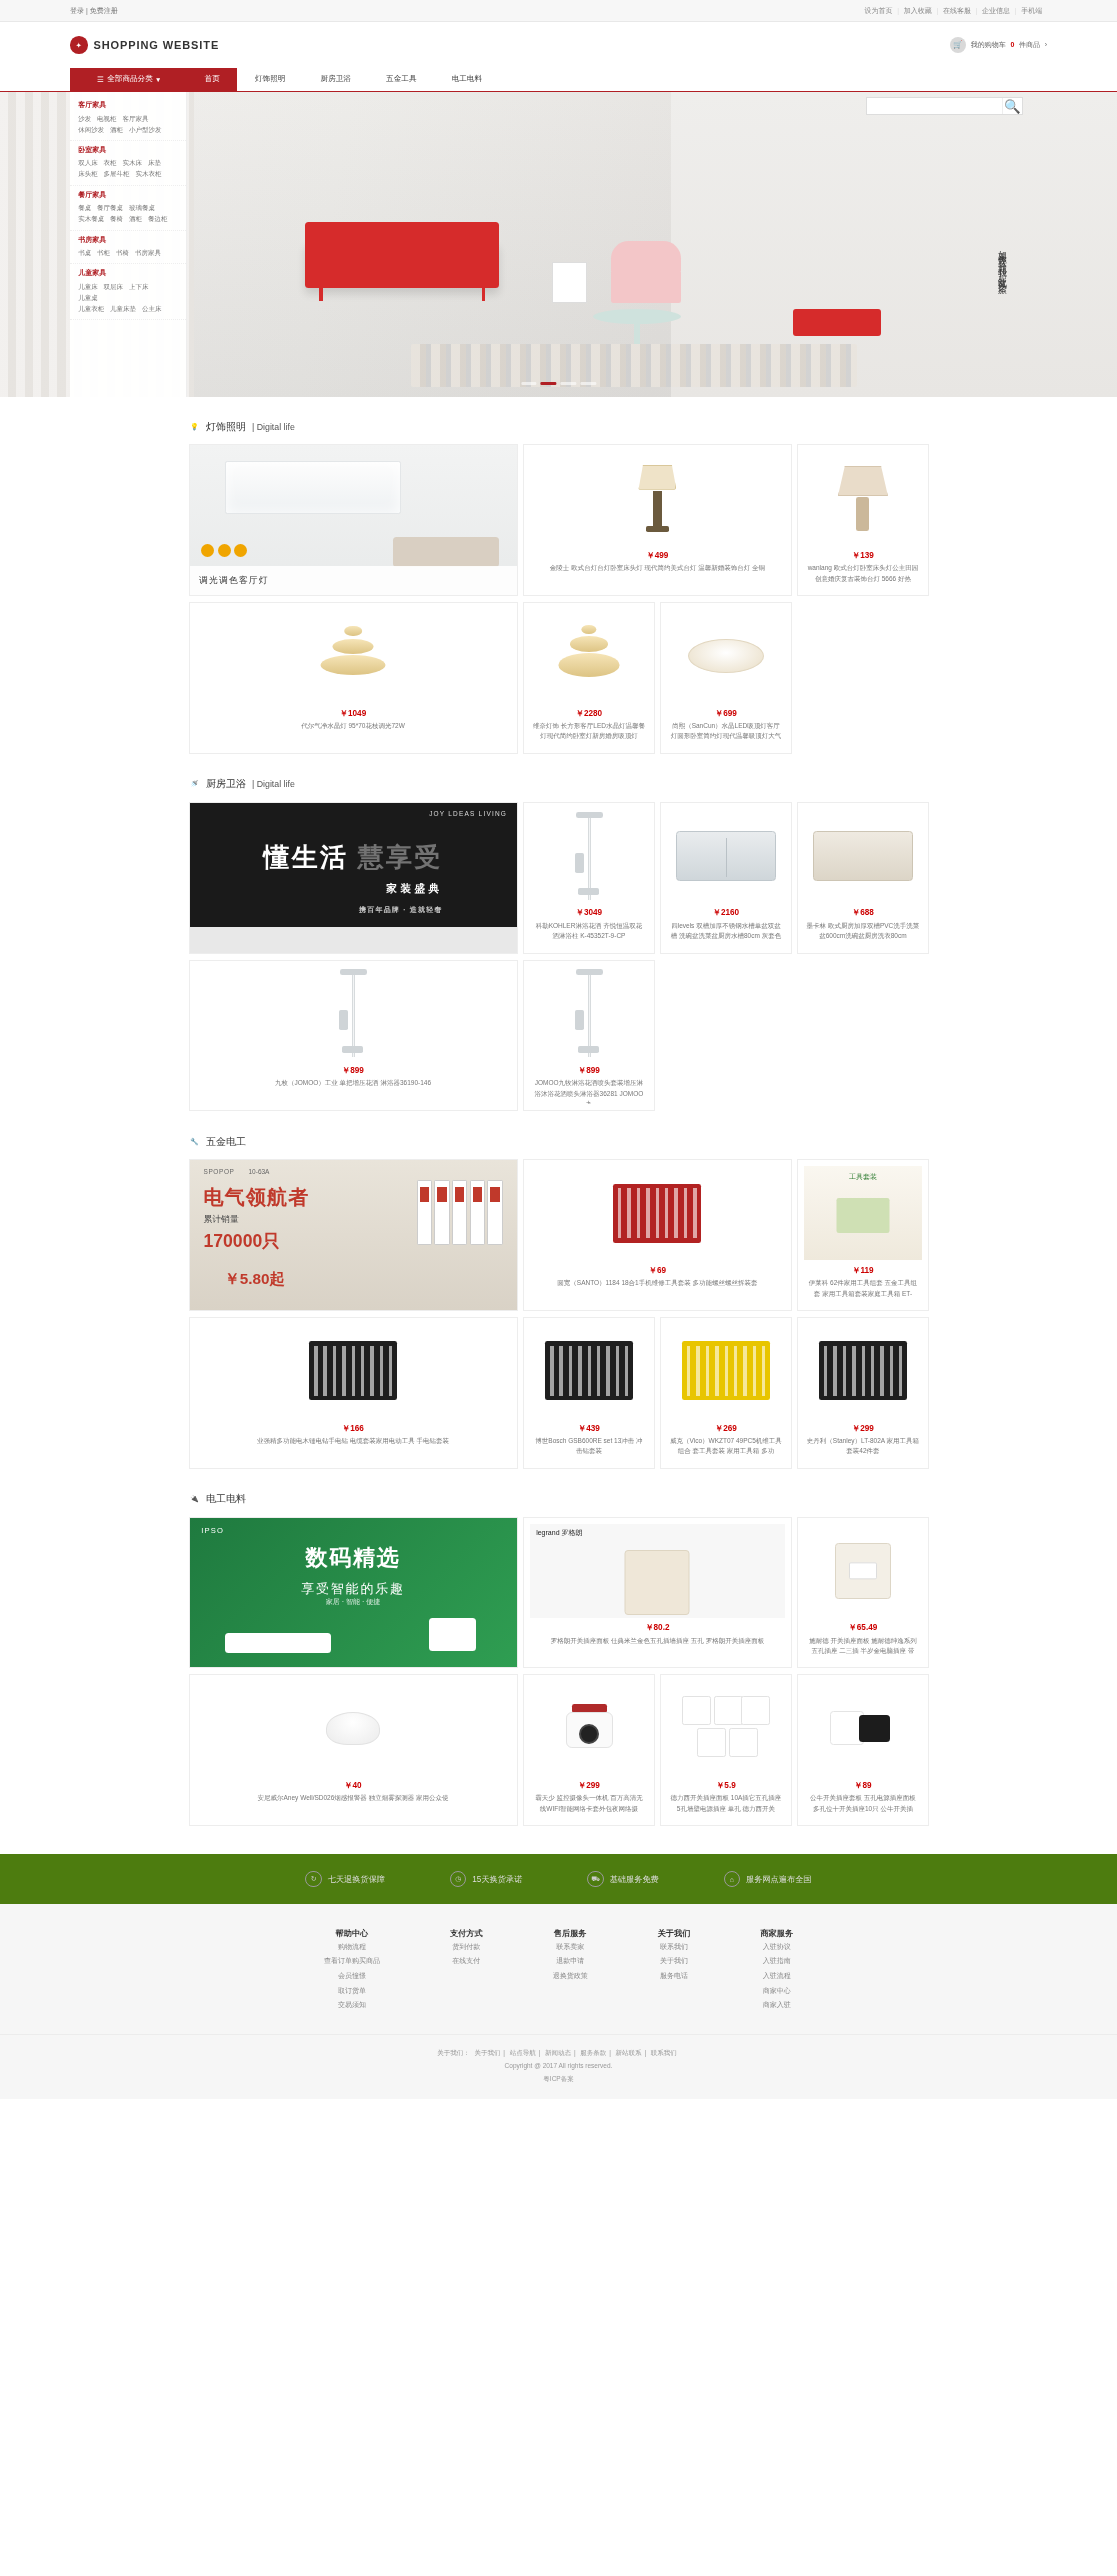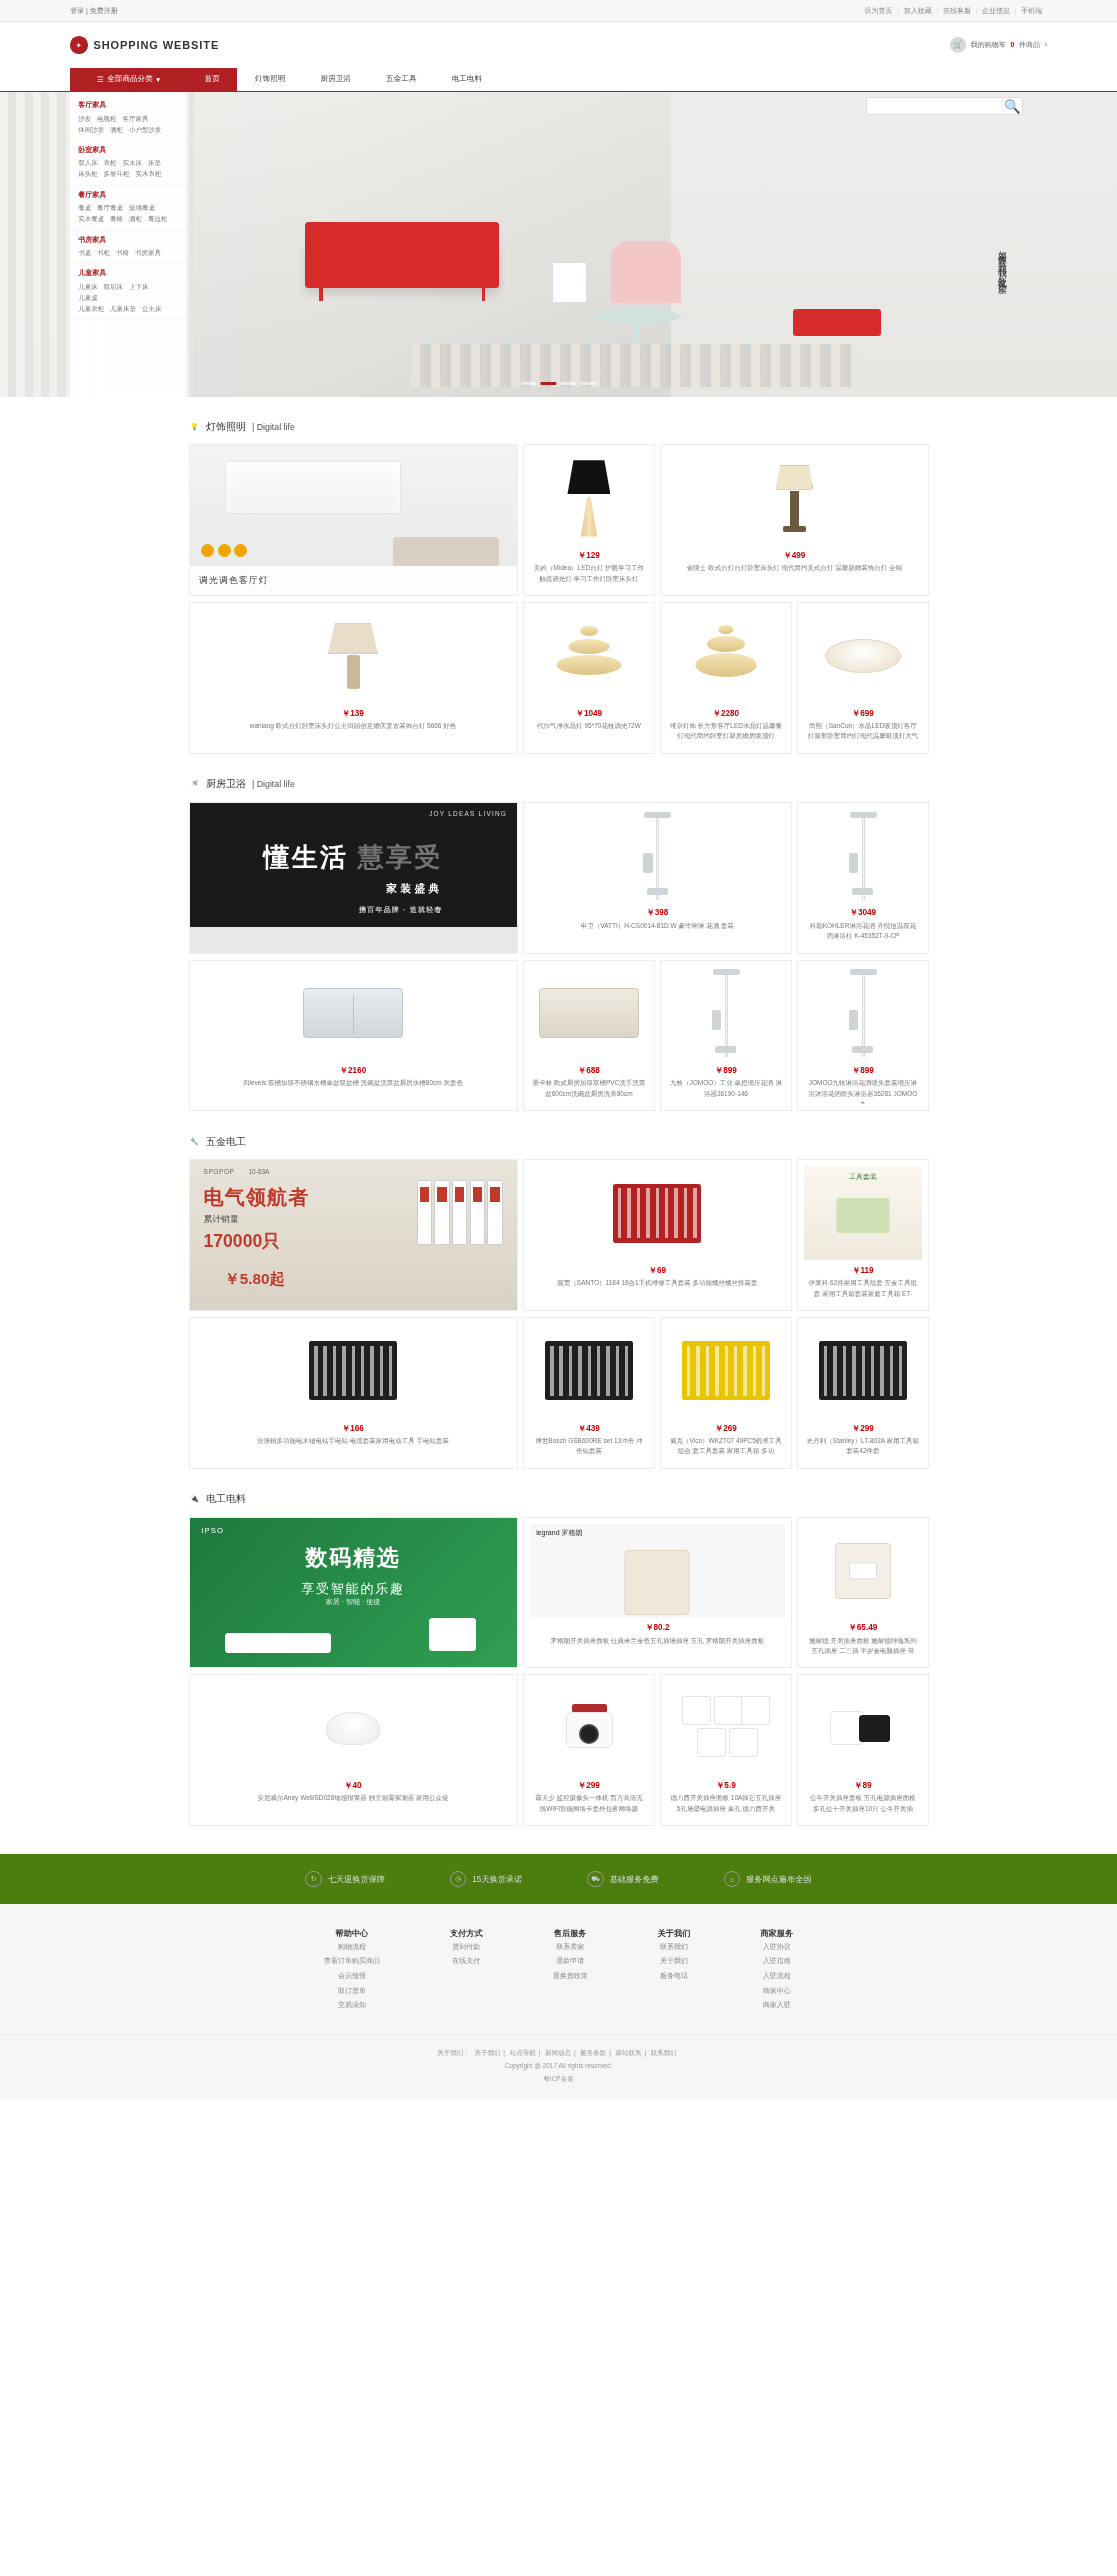--- a/index.html
+++ b/index.html
@@ -495,32 +495,20 @@
             <div class="sofa"></div>
             <div class="badges">
                 <i></i>
                 <i></i>
                 <i></i>
               </div>
             <div class="label">调光调色客厅灯</div>
           </div>
         </div>
       </div>
-      <div class="card">
-        <div class="thumb">
-            <div class="art lamp1">
-              <div>
-                <div class="shade"></div>
-                <div class="stem"></div>
-              </div>
-            </div>
-          </div>
-        <div class="price">￥129</div>
-        <div class="desc">美的（Midea）LED台灯 护眼学习工作触摸调光灯 学习工作灯卧室床头灯</div>
-      </div>
       <div class="card" style="grid-column: span 2;">
         <div class="thumb">
             <div class="art lamp2">
               <div>
                 <div class="shade"></div>
                 <div class="body"></div>
                 <div class="base"></div>
               </div>
             </div>
           </div>
@@ -592,34 +580,20 @@
               <div class="big">
                 <span>懂生活</span>
                 <span class="red">慧享受</span>
               </div>
               <div class="sub">家装盛典</div>
               <div class="sub" style="font-size:7px;opacity:.75;letter-spacing:1.2px;">携百年品牌 · 造就轻奢</div>
             </div>
             <div class="bar"></div>
           </div>
         </div>
-      </div>
-      <div class="card" style="grid-column: span 2;">
-        <div class="thumb">
-            <div class="art">
-              <div class="shower">
-                <i class="pipe"></i>
-                <i class="head"></i>
-                <i class="hand"></i>
-                <i class="tap"></i>
-              </div>
-            </div>
-          </div>
-        <div class="price">￥398</div>
-        <div class="desc">申卫（VATTI）H-CS0014-81D.W 豪华神淋 花酒 套装</div>
       </div>
       <div class="card">
         <div class="thumb">
             <div class="art">
               <div class="shower">
                 <i class="pipe"></i>
                 <i class="head"></i>
                 <i class="hand"></i>
                 <i class="tap"></i>
               </div>

